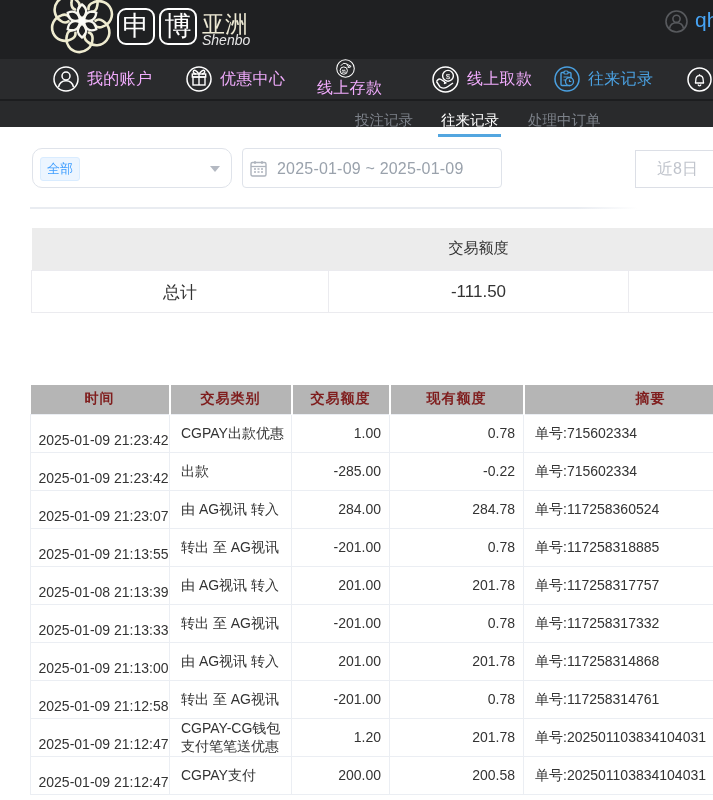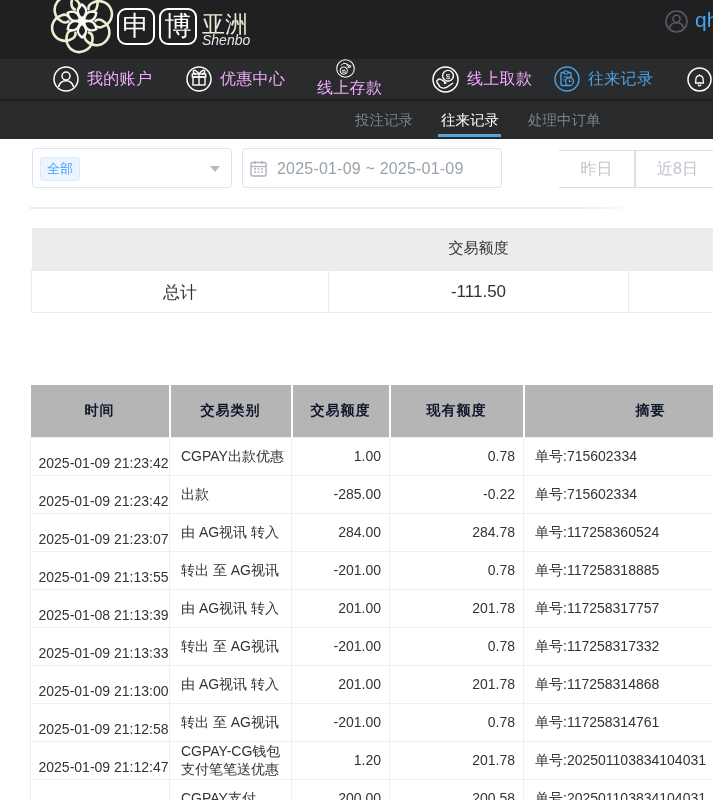--- a/index.html
+++ b/index.html
@@ -19,29 +19,29 @@
 .usr-ic { position:absolute; left:665px; top:10px; }
 .usr-name { position:absolute; left:695px; top:8px; color:#47a4f5; font-size:21px; }
 
 
 .nav { position:absolute; left:0; top:59px; width:713px; height:40px; background:#2a2b2d; }
 .nav-item { position:absolute; top:0; height:40px; display:flex; align-items:center; }
 .nav-item .txt { color:#f0abfc; font-size:16px; margin-left:8px; letter-spacing:0.3px; }
 .nav-item.act .txt { color:#4aa0e0; }
 
 
-.tabs { position:absolute; left:0; top:99px; width:713px; height:40px; background:#292a2c;
+.tabs { position:absolute; left:0; top:99px; width:713px; height:28px; background:#292a2c;
   border-top:2px solid #1c1d1f; }
 .tab { position:absolute; top:0; height:38px; line-height:38px; font-size:14.5px; color:#7d828a; }
 .tab.act { color:#fff; }
 .tab-line { position:absolute; left:438px; top:33px; width:63px; height:3px; background:#53a6e0; }
 
 
 .dd { position:absolute; left:32px; top:148px; width:200px; height:40px;
-  border:1px solid #dfe3ea; border-radius:4px; background:#fff; }
+  border:1px solid #dfe3ea; border-radius:10px; background:#fff; }
 .dd .tag { position:absolute; left:7px; top:8px; width:40px; height:24px; background:#ecf5ff;
   border:1px solid #d9ecff; border-radius:3px; color:#409eff; font-size:13px;
   text-align:center; line-height:22px; }
 .dd .caret { position:absolute; right:11px; top:17px; width:0; height:0;
   border-left:5px solid transparent; border-right:5px solid transparent; border-top:6px solid #b4b9c2; }
 .dateipt { position:absolute; left:242px; top:148px; width:260px; height:40px;
   border:1px solid #dfe3ea; border-radius:4px; background:#fff; }
 .dateipt .cal { position:absolute; left:7px; top:11px; }
 .dateipt .dtxt { position:absolute; left:34px; top:0; height:38px; line-height:39px;
   color:#9aa2ac; font-size:16px; letter-spacing:0.2px; }
@@ -60,21 +60,21 @@
 
 .sumtab { position:absolute; left:31px; top:228px; width:897px; border-collapse:collapse;
   table-layout:fixed; font-size:15px; color:#333; }
 .sumtab th { background:#ececec; height:42px; font-weight:normal; font-size:15px; }
 .sumtab td { border:1px solid #ebebef; height:42px; text-align:center; font-size:17px; padding-top:2px; }
 .sumtab col.c1 { width:297px; } .sumtab col.c2 { width:300px; } .sumtab col.c3 { width:300px; }
 
 
 .dtab { position:absolute; left:30px; top:385px; width:746px; border-collapse:collapse;
   table-layout:fixed; font-size:14px; color:#333; }
-.dtab th { background:#b5b5b5; color:#0f172a; height:52px; font-size:14px; font-weight:bold; letter-spacing:1px;
+.dtab th { background:#b5b5b5; color:#7f1d1d; height:29px; font-size:14px; font-weight:bold; letter-spacing:1px;
   border-left:2px solid #fff; }
 .dtab th:first-child { border-left:none; }
 .dtab td { border:1px solid #ebeef3; height:38px; padding:0 10px; line-height:18px; }
 .dtab col.c1 { width:139px; } .dtab col.c2 { width:122px; } .dtab col.c3 { width:98px; }
 .dtab col.c4 { width:134px; } .dtab col.c5 { width:253px; }
 .dtab td.t { text-align:center; padding:14px 0 0 7px; }
 .dtab td.n { text-align:right; padding-right:8px; }
 .dtab td.l { text-align:left; padding:0 2px 0 11px; }
 </style>
 </head>
@@ -195,21 +195,20 @@
     </div>
   <div class="dateipt">
     <svg class="cal" width="17" height="17" viewBox="0 0 17 17">
       <rect x="1" y="2.5" width="15" height="13.5" rx="1.5" fill="none" stroke="#adb3bc" stroke-width="1.4"></rect>
       <path d="M1 6.5 h15" stroke="#adb3bc" stroke-width="1.3"></path>
       <path d="M5 1 v3 M12 1 v3" stroke="#adb3bc" stroke-width="1.4"></path>
       <path d="M4 9 h2 M7.5 9 h2 M11 9 h2 M4 12 h2 M7.5 12 h2 M11 12 h2" stroke="#adb3bc" stroke-width="1.3"></path>
     </svg>
     <span class="dtxt">2025-01-09 ~ 2025-01-09</span>
   </div>
-  <div class="btn-yd">昨日</div>
   <div class="btn-8d">近8日</div>
   <div class="divider"></div>
 
   <table class="sumtab">
     <colgroup>
         <col class="c1">
         <col class="c2">
         <col class="c3">
       </colgroup>
     <tbody>

